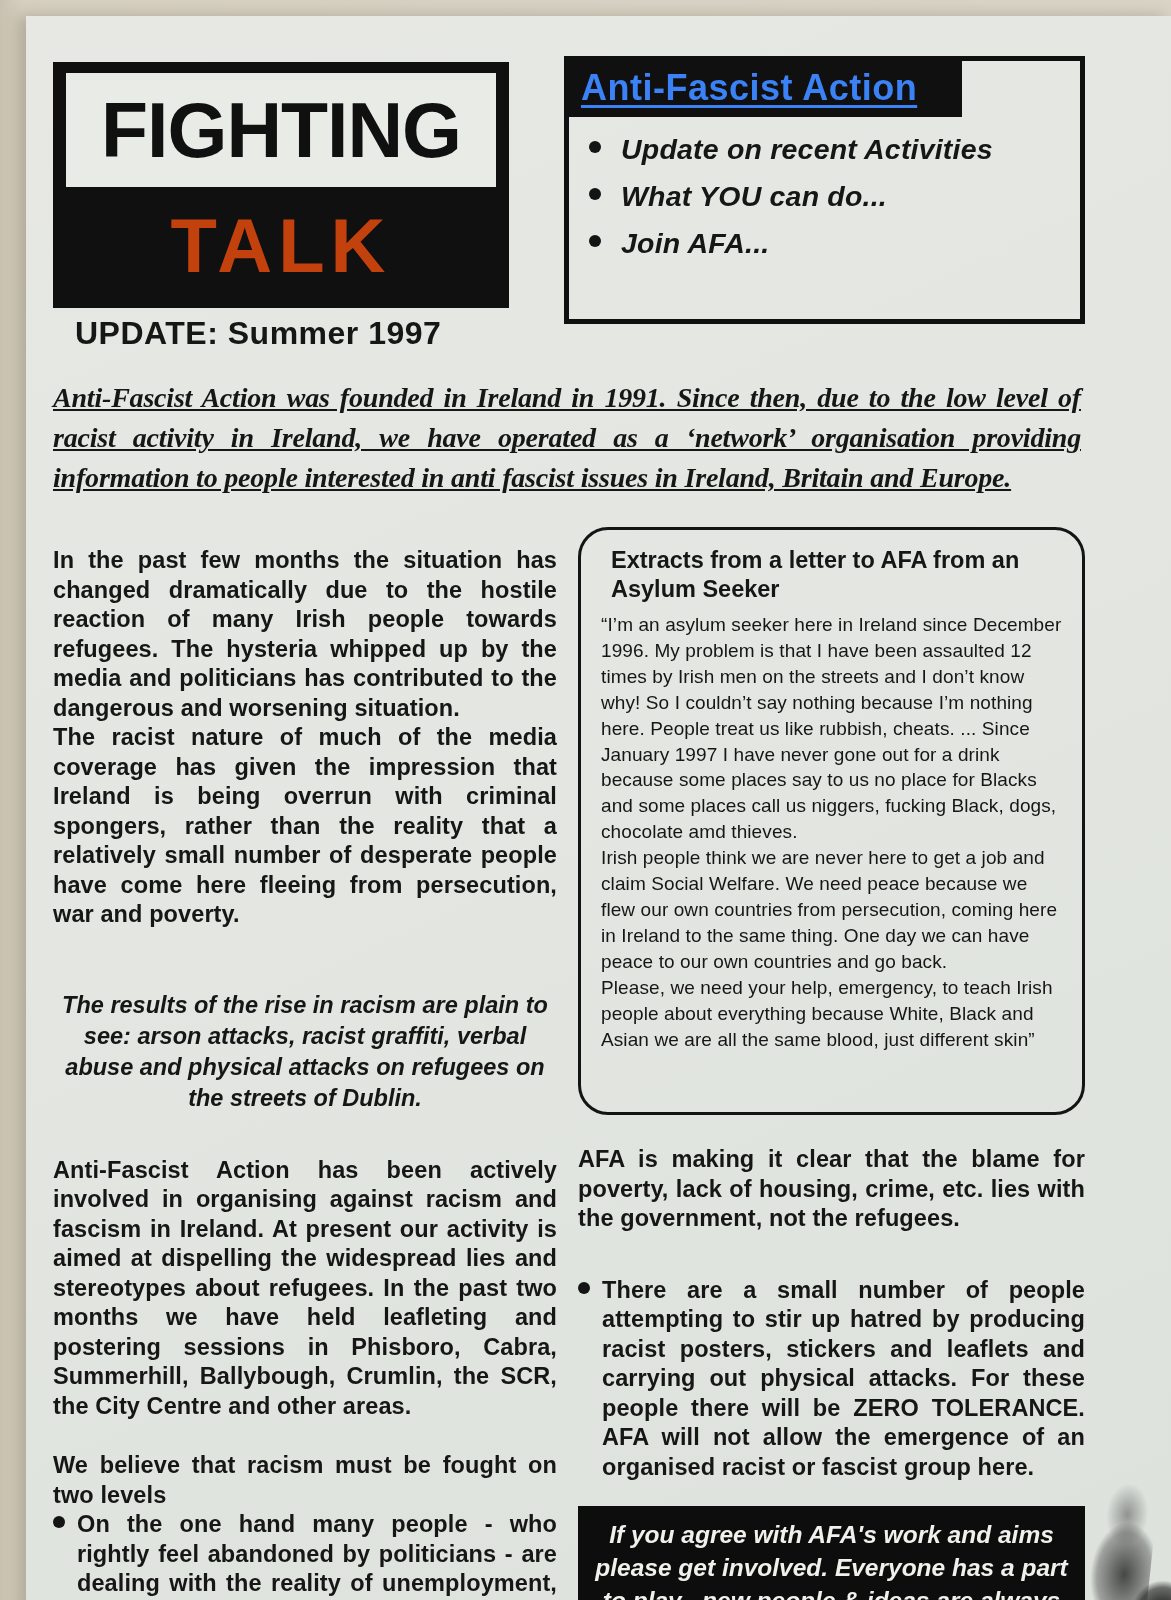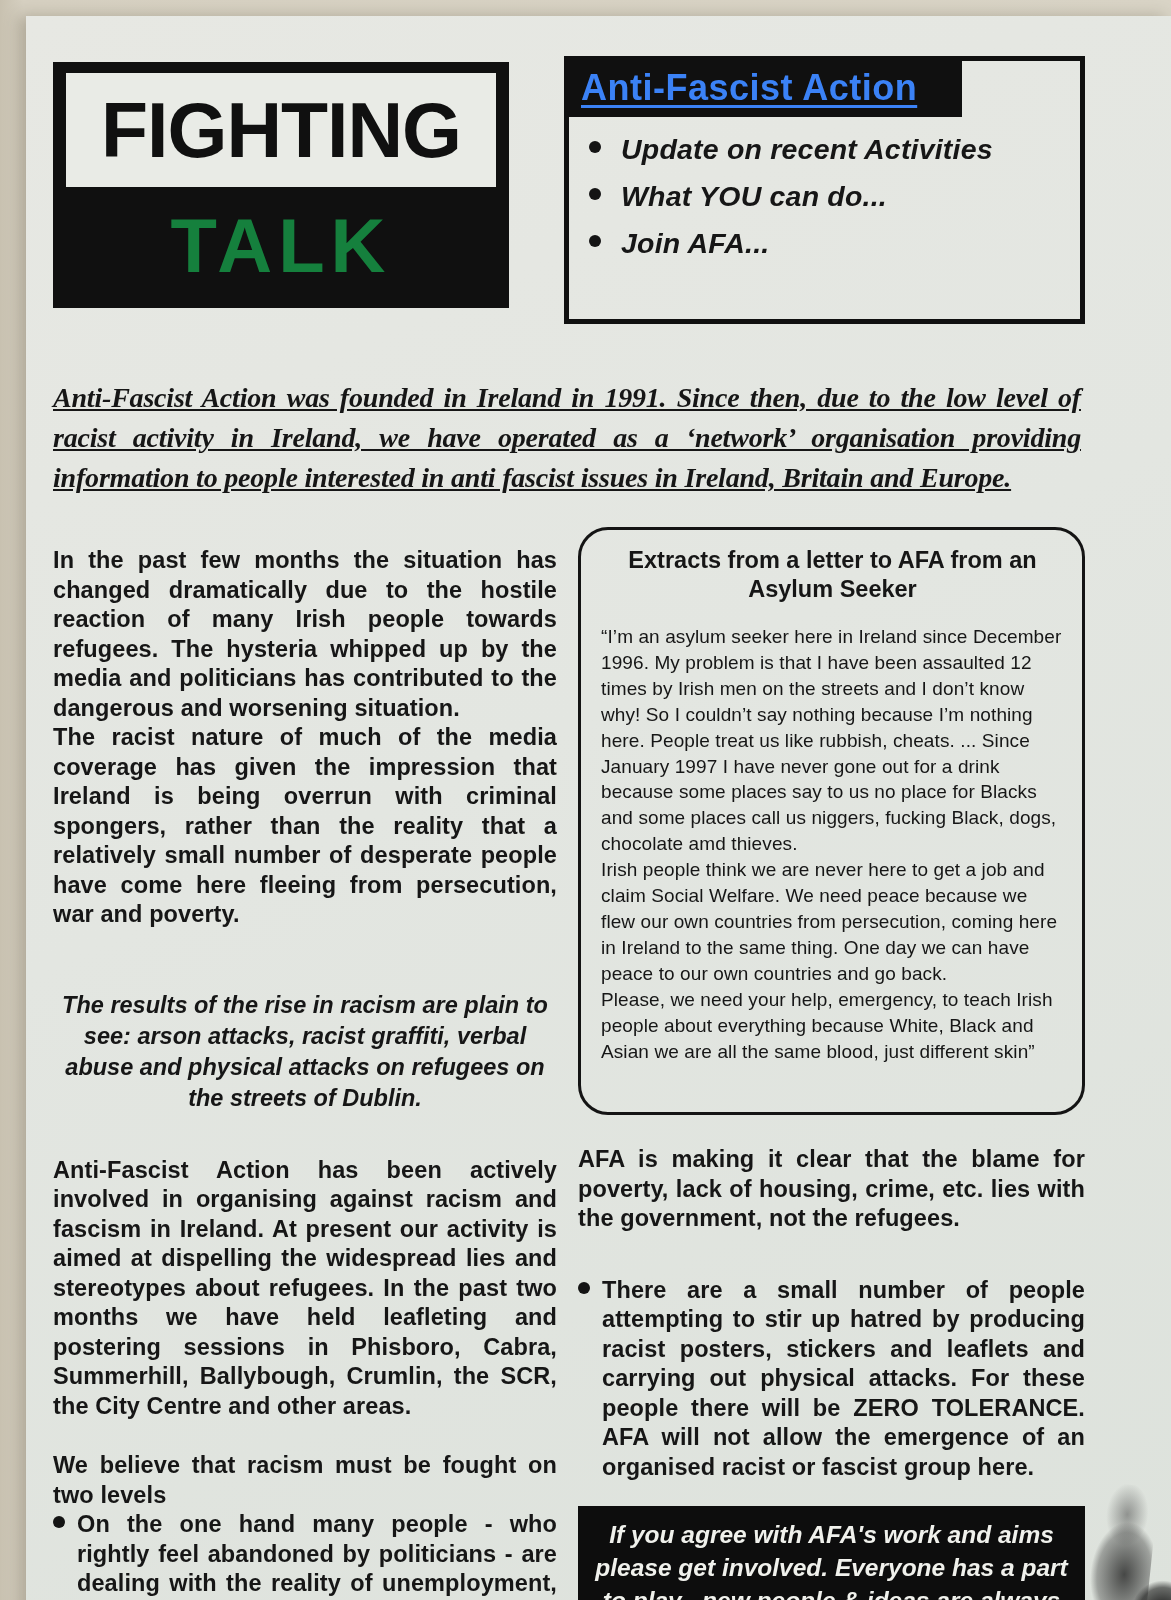--- a/index.html
+++ b/index.html
@@ -23,21 +23,21 @@
   .masthead-top{
     background:#e9ebe6;height:114px;display:flex;align-items:center;justify-content:center;
   }
   .masthead-title1{
     font-size:77px;font-weight:bold;letter-spacing:-1px;color:#101010;line-height:1;
   }
   .masthead-bottom{
     height:118px;display:flex;align-items:center;justify-content:center;
   }
   .masthead-title2{
-    font-size:76px;font-weight:bold;letter-spacing:6px;color:#15803d;line-height:1;
+    font-size:76px;font-weight:bold;letter-spacing:6px;color:#c2410c;line-height:1;
   }
   .update-line{
     position:absolute;left:49px;top:299px;font-size:32px;font-weight:bold;letter-spacing:0.5px;
   }
   
   .contents-box{
     position:absolute;left:538px;top:40px;width:521px;height:268px;
     border:5px solid #101010;box-sizing:border-box;background:transparent;
   }
   .contents-banner{
@@ -96,22 +96,22 @@
   .bullet-p .txt{
     font-size:23.5px;font-weight:bold;line-height:29.5px;text-align:justify;letter-spacing:0.1px;
   }
   
   .letter-box{
     border:3px solid #141414;border-radius:30px;
     box-sizing:border-box;width:507px;min-height:588px;
     padding:12px 18px 10px 20px;background:transparent;
   }
   .letter-title{
-    font-size:23.5px;font-weight:bold;text-align:center;line-height:29px;
-    margin:4px 10px 20px 10px;
+    font-size:23.5px;font-weight:bold;text-align:left;line-height:29px;
+    margin:4px 10px 8px 10px;
   }
   .letter-p{
     font-size:19px;font-weight:normal;line-height:25.9px;margin:0;letter-spacing:0.1px;
   }
   
   .footer-box{
     margin-top:24px;background:#0d0d0d;width:100%;box-sizing:border-box;
     padding:12px 16px 14px 16px;
   }
   .footer-box .txt{
@@ -138,20 +138,21 @@
 
   <div class="masthead">
     <div class="masthead-top">
       <span class="masthead-title1">FIGHTING</span>
     </div>
     <div class="masthead-bottom">
       <span class="masthead-title2">TALK</span>
     </div>
   </div>
 
+  <div class="update-line">UPDATE: Summer 1997</div>
 
   <div class="contents-box">
     <div class="contents-banner">
       <span class="contents-title">Anti-Fascist Action</span>
     </div>
     <div class="contents-list">
       <div class="contents-item">
         <span class="dot"></span>
         <span class="txt">Update on recent Activities</span>
       </div>

